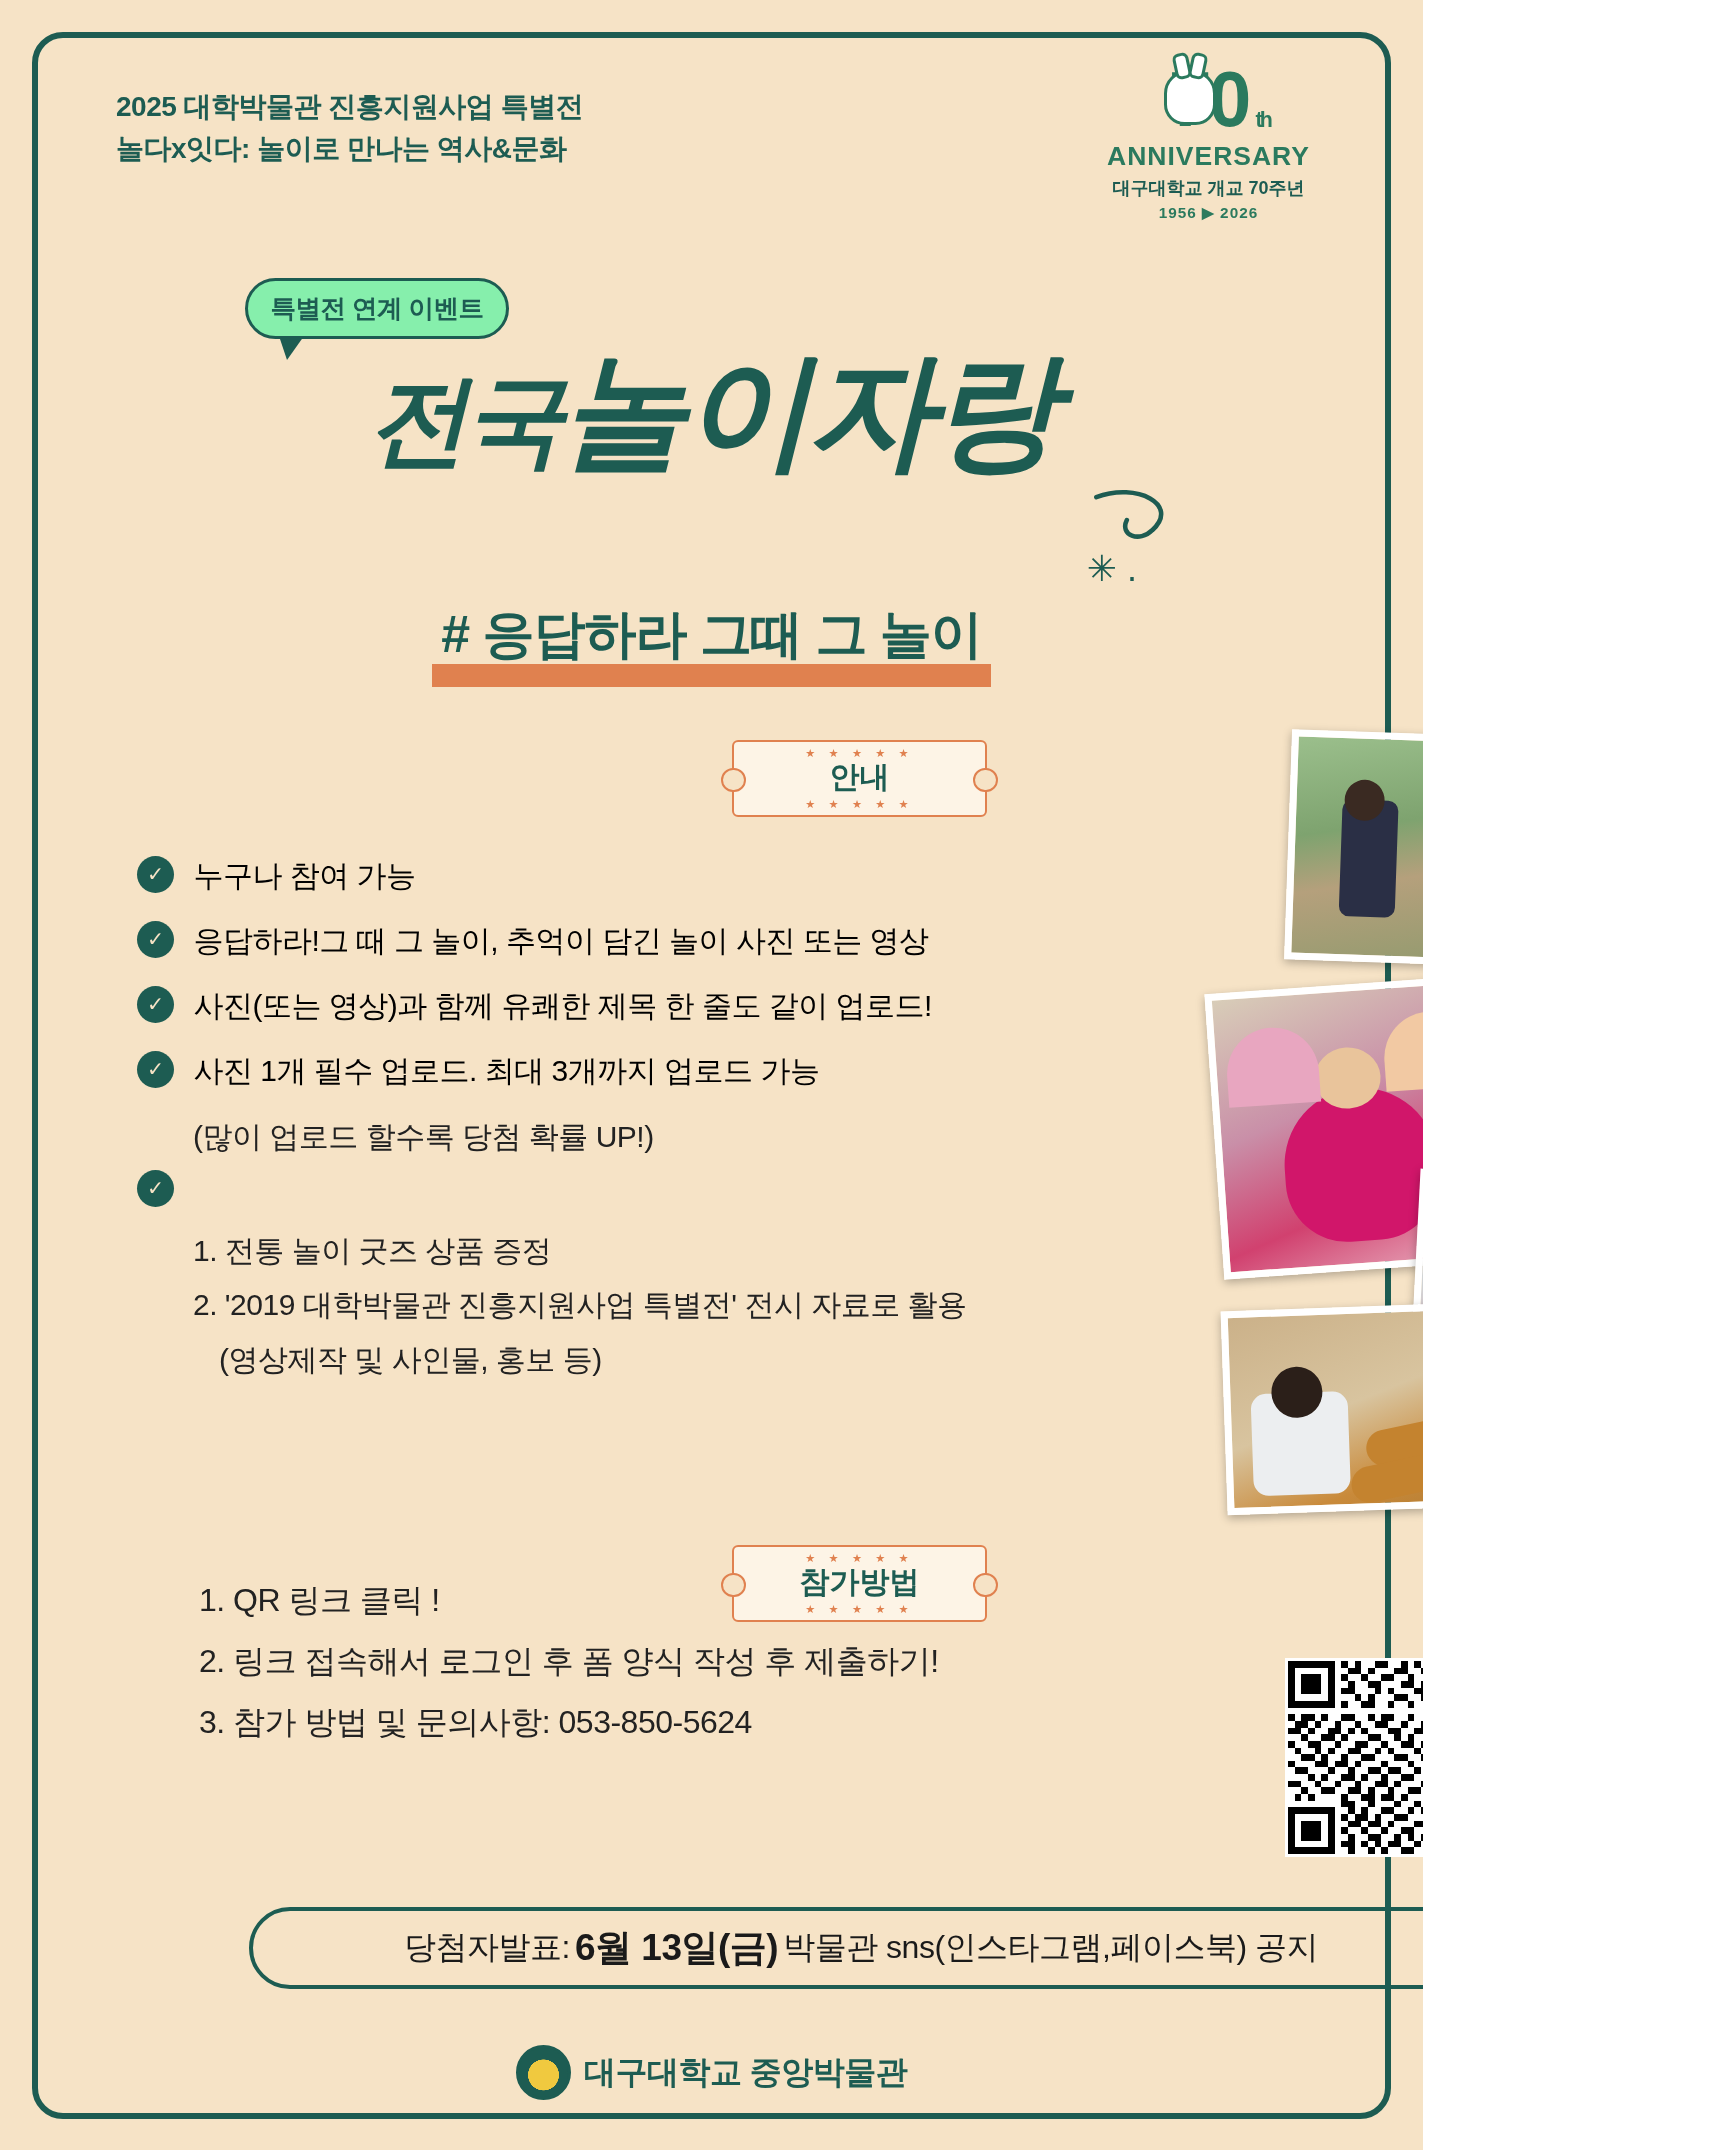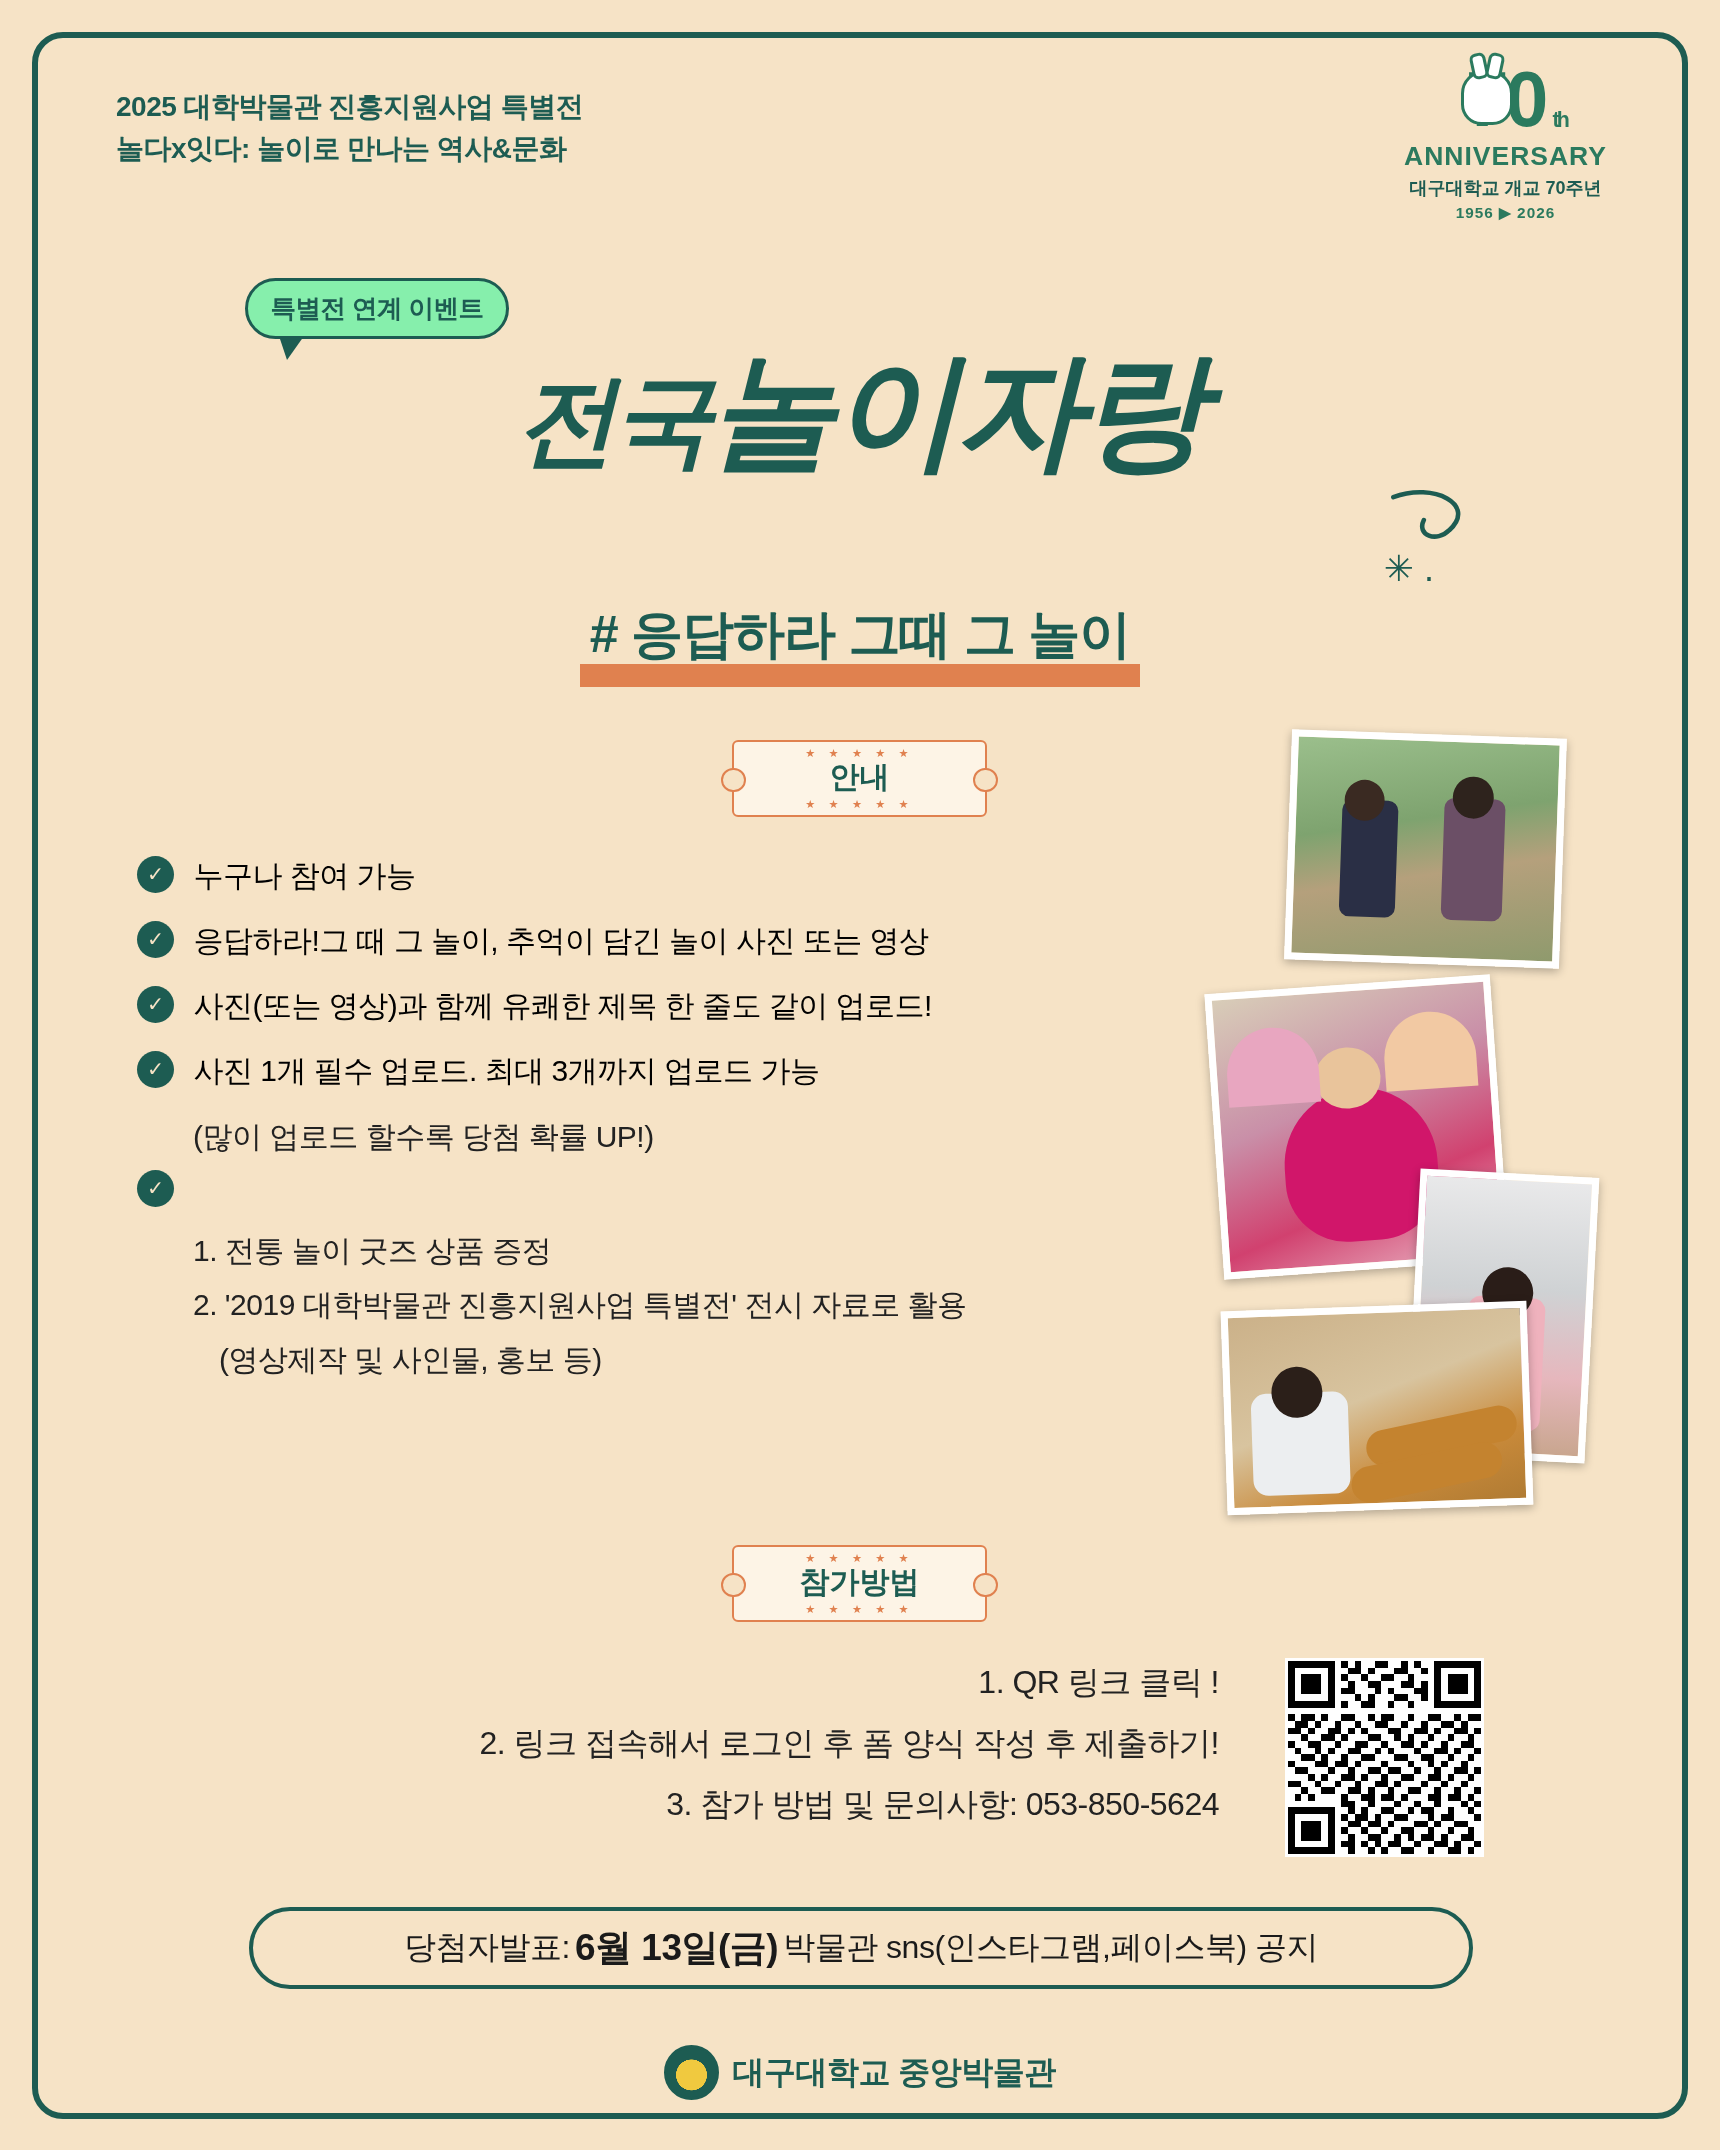--- a/index.html
+++ b/index.html
@@ -5,21 +5,21 @@
   html, body {
     margin: 0;
     padding: 0;
     background: #ffffff;
   }
   body {
     font-family: "Liberation Sans", sans-serif;
   }
   .poster {
     position: relative;
-    width: 1720px;
+    width: 1423px;
     height: 2151px;
     background: #f6e3c6;
     overflow: hidden;
   }
   .poster-border {
     position: absolute;
     left: 32px;
     top: 32px;
     right: 32px;
     bottom: 32px;
@@ -304,23 +304,22 @@
   }
   .photo .ph-figure {
     position: absolute;
     border-radius: 40% 40% 30% 30%;
   }
 
   
   .steps {
     position: absolute;
     left: 199px;
-    top: 1658px;
+    top: 1576px;
     width: 1020px;
-    text-align: right;
   }
   .step {
     font-size: 32px;
     color: #222222;
     line-height: 1.55;
     letter-spacing: -0.5px;
     margin-bottom: 11.2px;
   }
 
   

